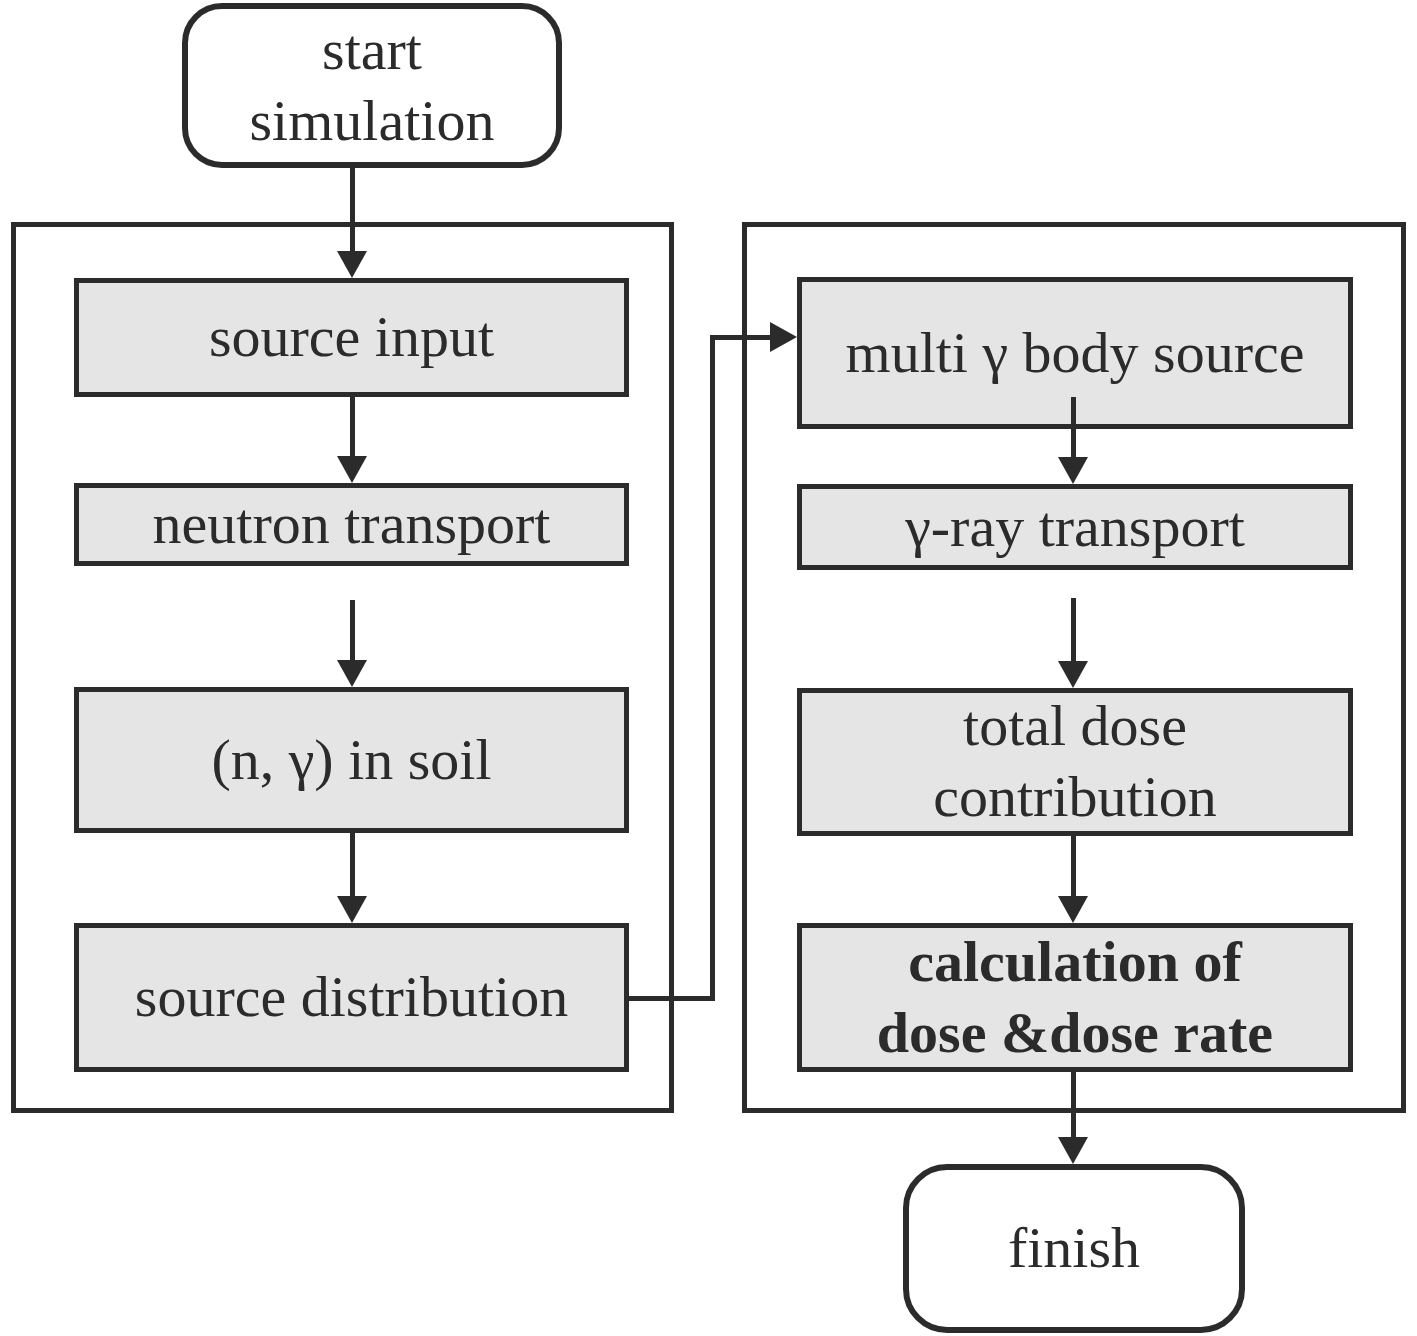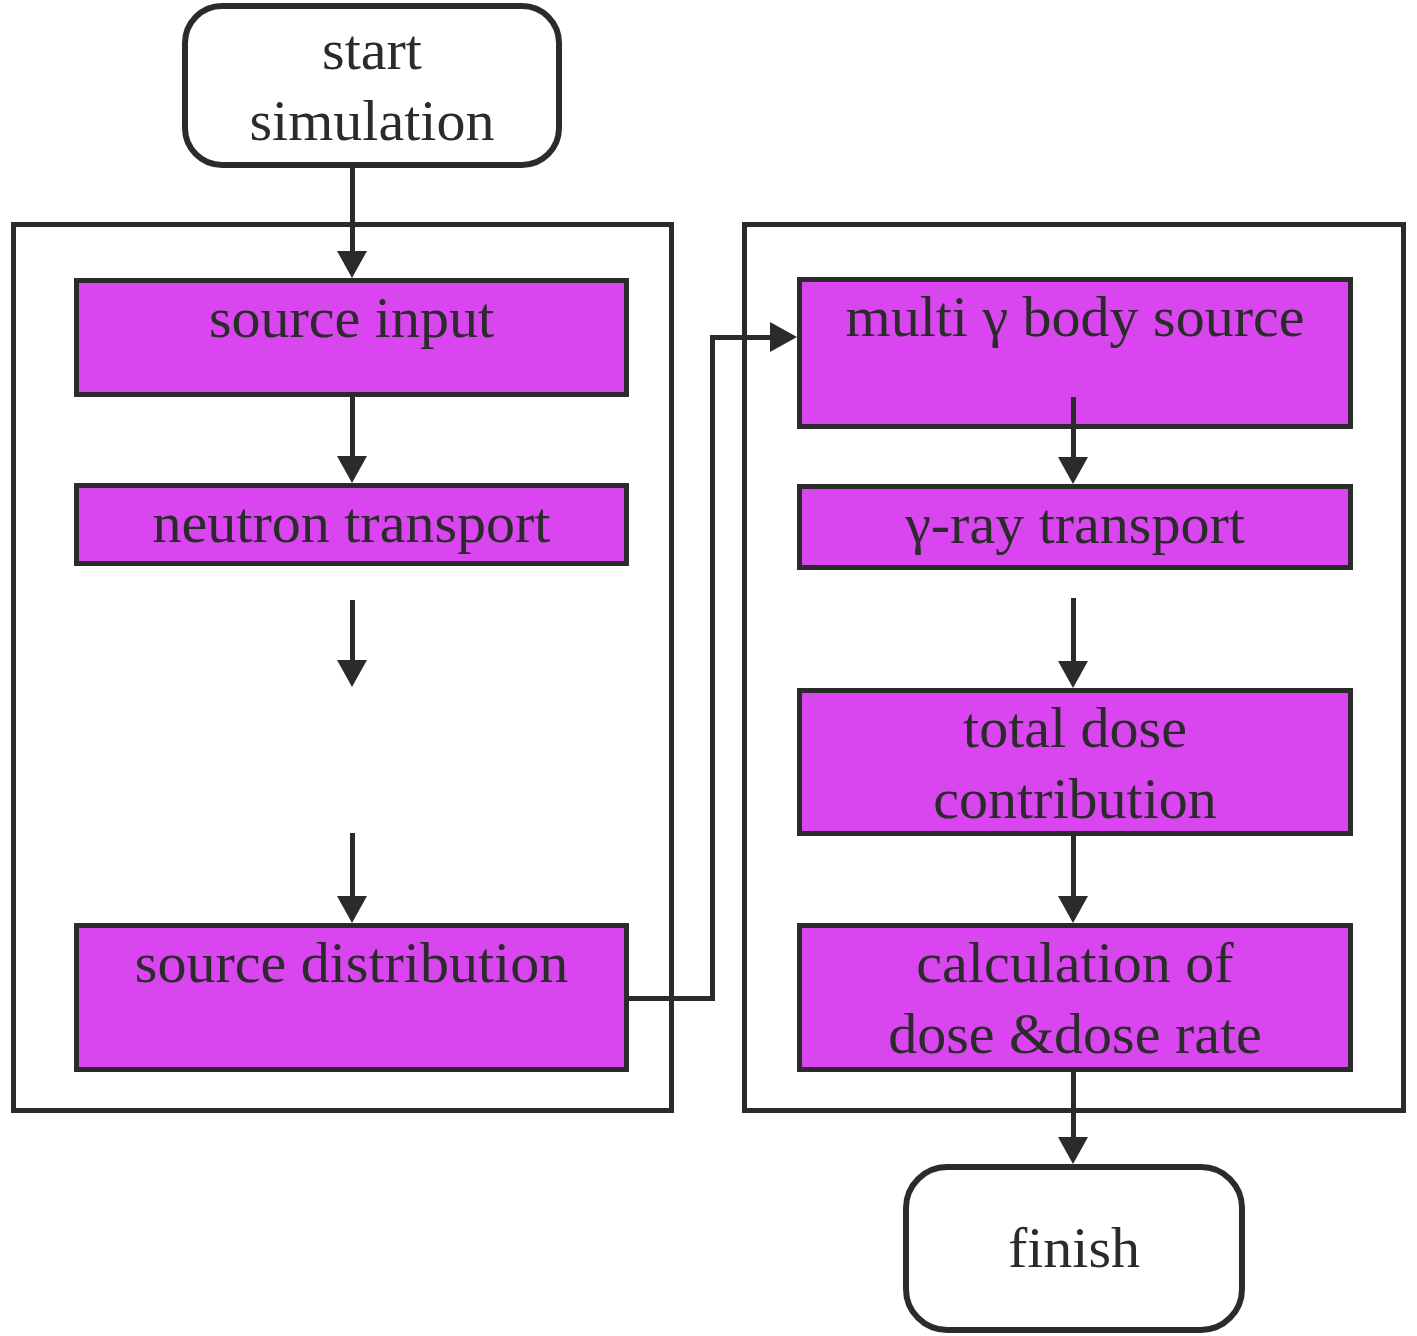--- a/index.html
+++ b/index.html
@@ -46,22 +46,23 @@
     border: 5px solid #2b2b2b;
     background: transparent;
   }
   .group-box.left-group  { left: 11px;  top: 222px; width: 663px; height: 891px; }
   .group-box.right-group { left: 742px; top: 222px; width: 664px; height: 891px; }
 
   
   .step {
     position: absolute;
     border: 5px solid #2b2b2b;
-    background: #d946ef;
+    background: #e5e5e5;
     display: flex;
+    align-items: center;
     justify-content: center;
   }
 
   
   .vline {
     position: absolute;
     width: 5px;
     background: #2b2b2b;
   }
   .hline {
@@ -100,35 +101,38 @@
 
   <div class="group-box left-group"></div>
   <div class="group-box right-group"></div>
 
   <div class="step" style="left:74px; top:278px; width:555px; height:119px;">
     <span class="label">source input</span>
   </div>
   <div class="step" style="left:74px; top:483px; width:555px; height:83px;">
     <span class="label">neutron transport</span>
   </div>
+  <div class="step" style="left:74px; top:687px; width:555px; height:146px;">
+    <span class="label">(n, γ) in soil</span>
+  </div>
   <div class="step" style="left:74px; top:923px; width:555px; height:149px;">
     <span class="label">source distribution</span>
   </div>
 
   <div class="step" style="left:797px; top:277px; width:556px; height:152px;">
     <span class="label">multi γ body source</span>
   </div>
   <div class="step" style="left:797px; top:484px; width:556px; height:86px;">
     <span class="label">γ-ray transport</span>
   </div>
   <div class="step" style="left:797px; top:688px; width:556px; height:148px;">
     <span class="label">total dose
 contribution</span>
   </div>
-  <div class="step" style="left:797px; top:923px; width:556px; height:149px;">
+  <div class="step" style="left:797px; top:923px; width:556px; height:149px;font-weight:bold;">
     <span class="label">calculation of
 dose &amp;dose rate</span>
   </div>
 
   <div class="terminal finish">
     <span class="label">finish</span>
   </div>
 
   <div class="vline" style="left:350px; top:168px; height:86px;"></div>
   <div class="head-down" style="left:337px; top:251px;"></div>

